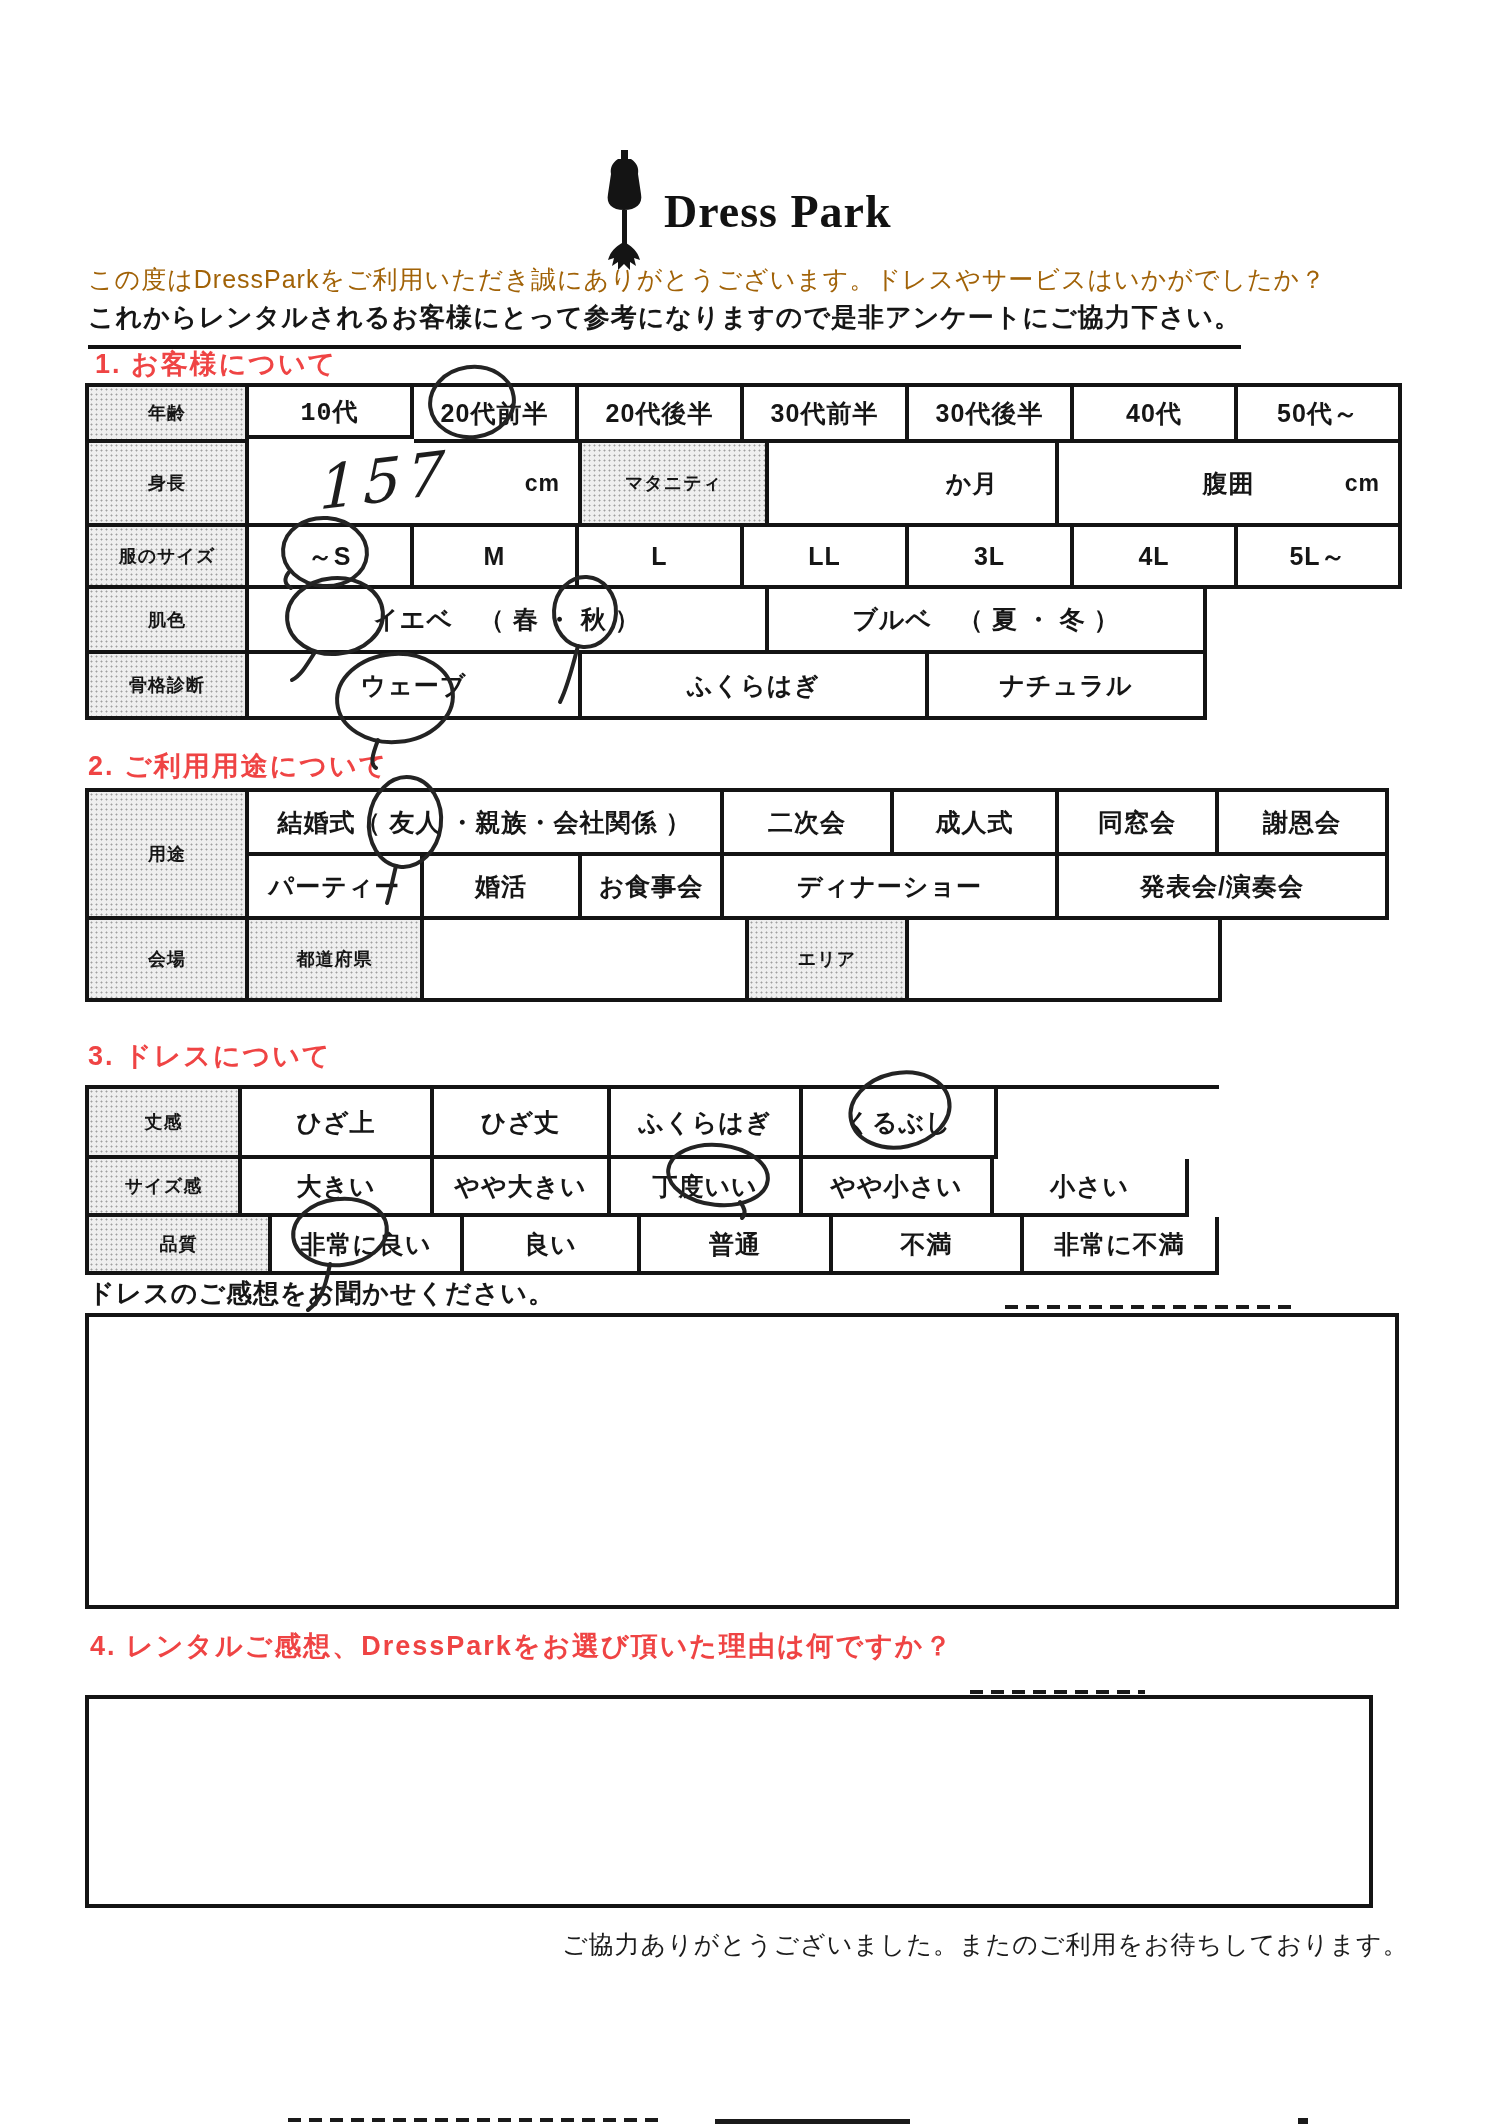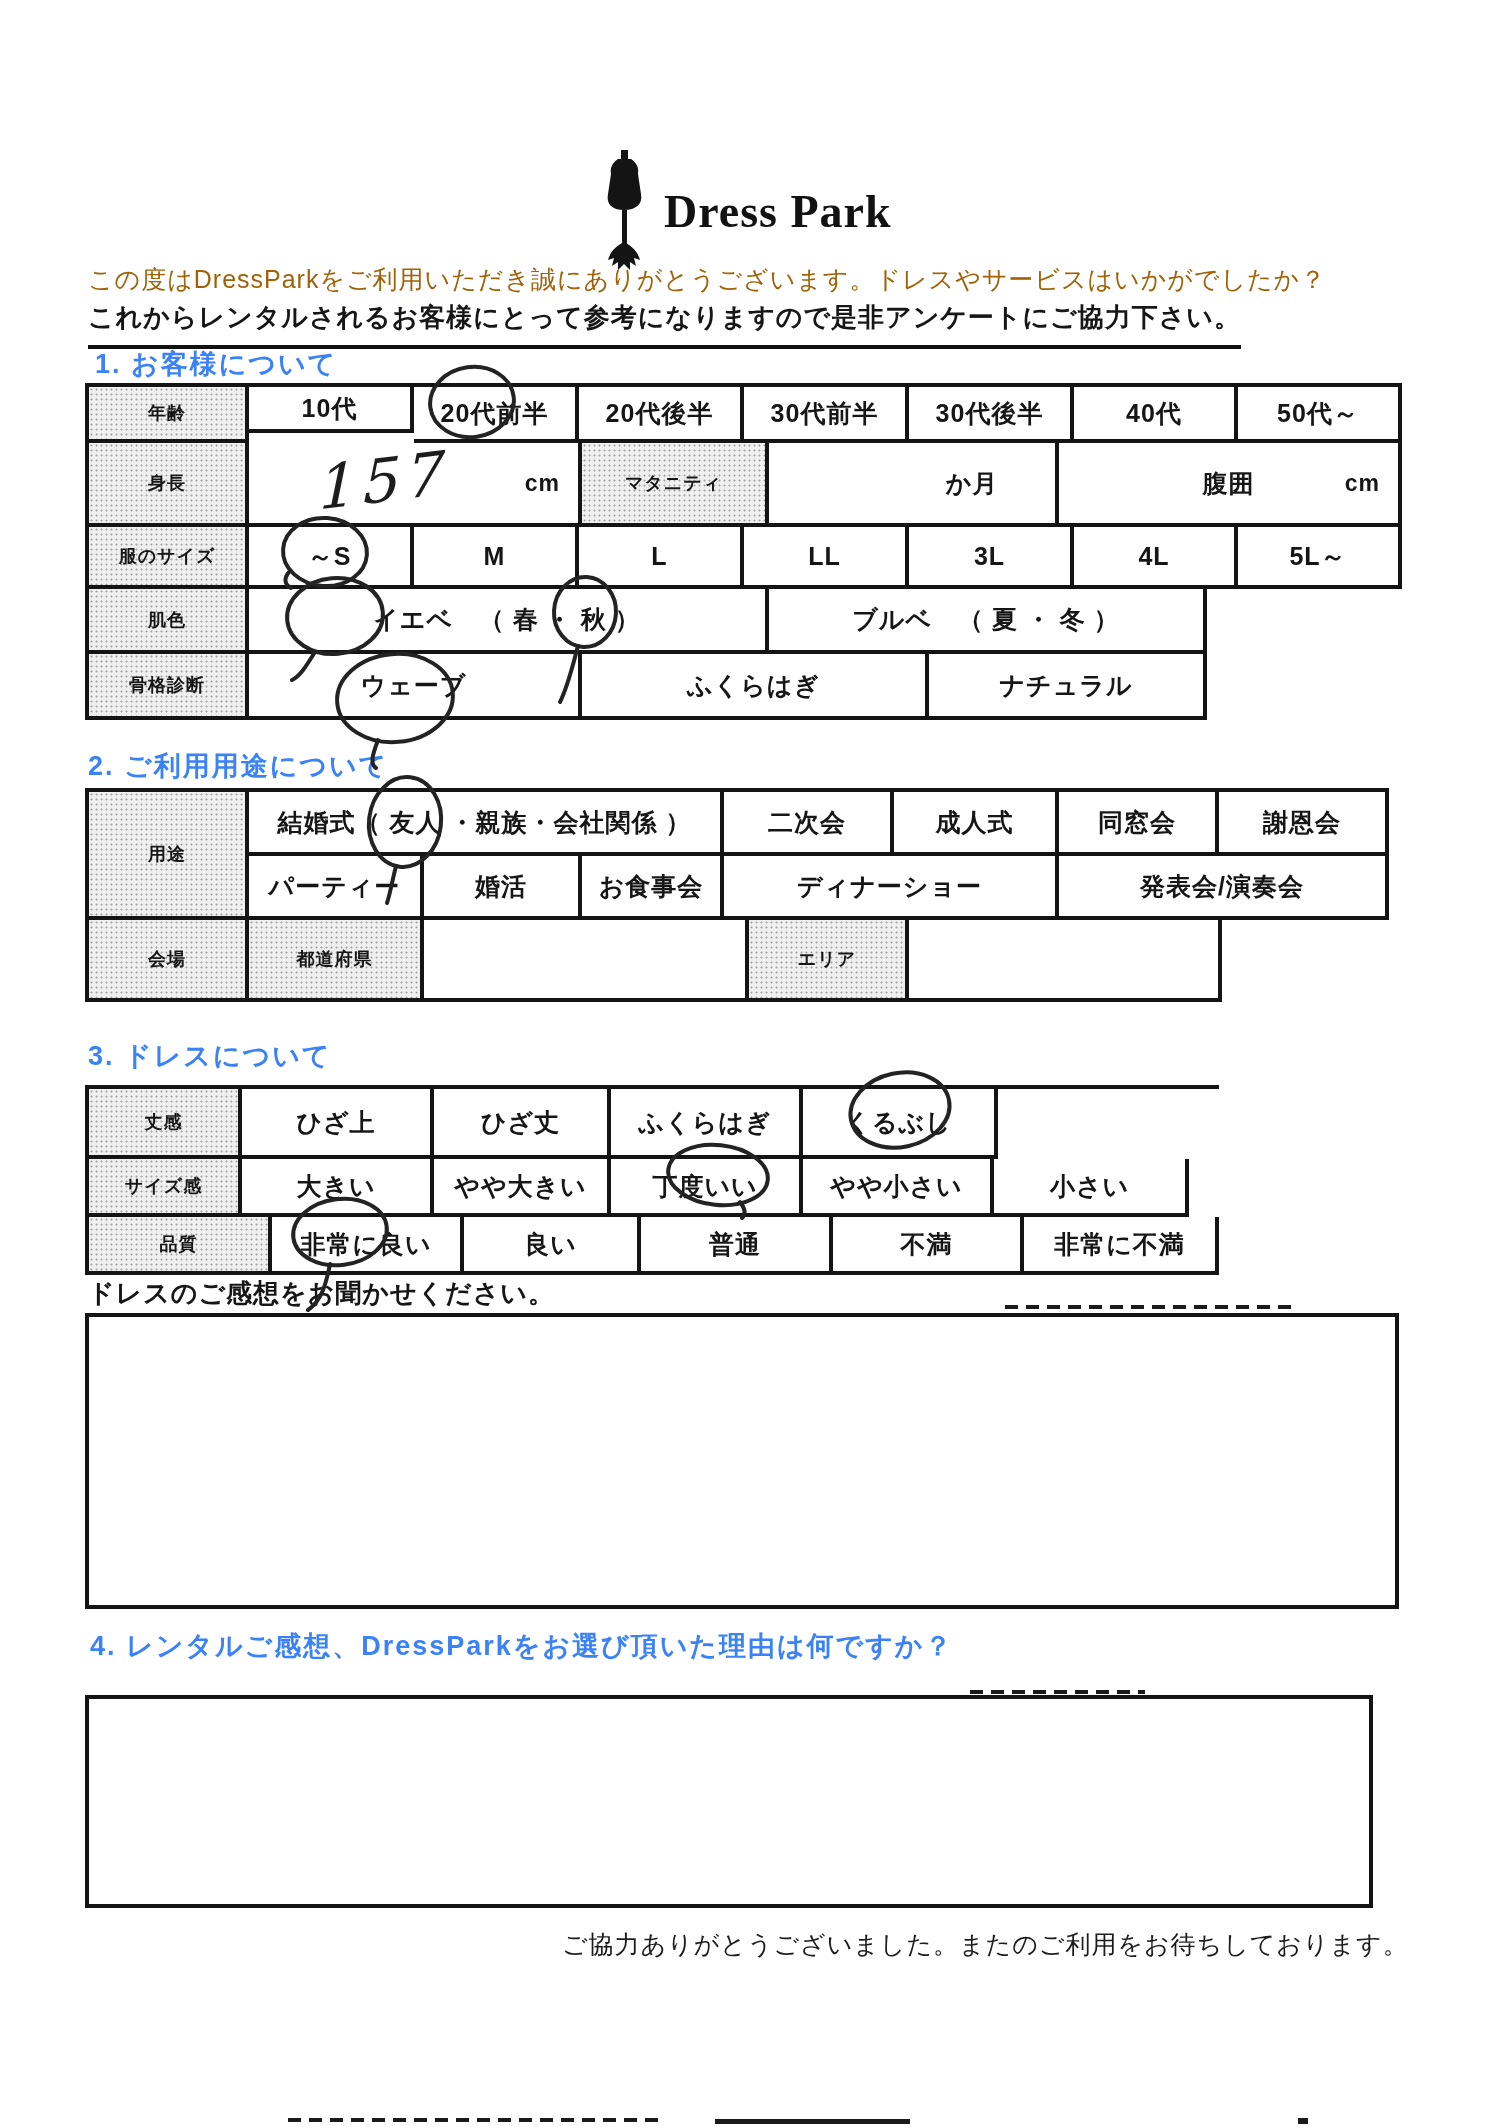--- a/index.html
+++ b/index.html
@@ -13,21 +13,21 @@
   .logo-text{
     font-family:"Liberation Serif", serif; font-weight:bold; font-size:46px;
     color:#121212; letter-spacing:1px;
   }
   
   .intro1{position:absolute; left:88px; top:263px; font-size:25px; letter-spacing:1px; color:#a16207;}
   .intro2{
     position:absolute; left:88px; top:300px; font-size:26px; font-weight:bold;
     border-bottom:4px solid #111; padding-bottom:10px; letter-spacing:1px;
   }
-  .h-sec{position:absolute; font-size:27px; font-weight:bold; letter-spacing:2px; color:#3b82f6;}
+  .h-sec{position:absolute; font-size:27px; font-weight:bold; letter-spacing:2px; color:#ef4444;}
   
   .tbl{position:absolute; border-top:4px solid #141414; border-left:4px solid #141414;}
   .row{display:flex;}
   .col{display:flex; flex-direction:column;}
   .cell{
     border-right:4px solid #141414; border-bottom:4px solid #141414;
     box-sizing:border-box; display:flex; align-items:center; justify-content:center;
     font-weight:bold; font-size:25px; color:#161616; position:relative;
     letter-spacing:1px; white-space:nowrap;
   }
@@ -75,21 +75,21 @@
 
   <div class="intro1">この度はDressParkをご利用いただき誠にありがとうございます。ドレスやサービスはいかがでしたか？</div>
   <div class="intro2">これからレンタルされるお客様にとって参考になりますので是非アンケートにご協力下さい。</div>
 
   <div class="h-sec" style="left:95px; top:346px;">1. お客様について</div>
 
   <div class="tbl" style="left:85px; top:383px;">
 
     <div class="row">
       <div class="cell hd" style="width:160px;height:56px;">年齢</div>
-      <div class="cell" style="width:165px;height:46px;">10代</div>
+      <div class="cell" style="width:165px;height:52px;font-family:Liberation Mono, monospace;">10代</div>
       <div class="cell" style="width:165px;height:56px;">20代前半</div>
       <div class="cell" style="width:165px;height:56px;">20代後半</div>
       <div class="cell" style="width:165px;height:56px;">30代前半</div>
       <div class="cell" style="width:165px;height:56px;">30代後半</div>
       <div class="cell" style="width:164px;height:56px;">40代</div>
       <div class="cell" style="width:164px;height:56px;">50代～</div>
     </div>
 
     <div class="row">
       <div class="cell hd" style="width:160px;height:84px;">身長</div>

